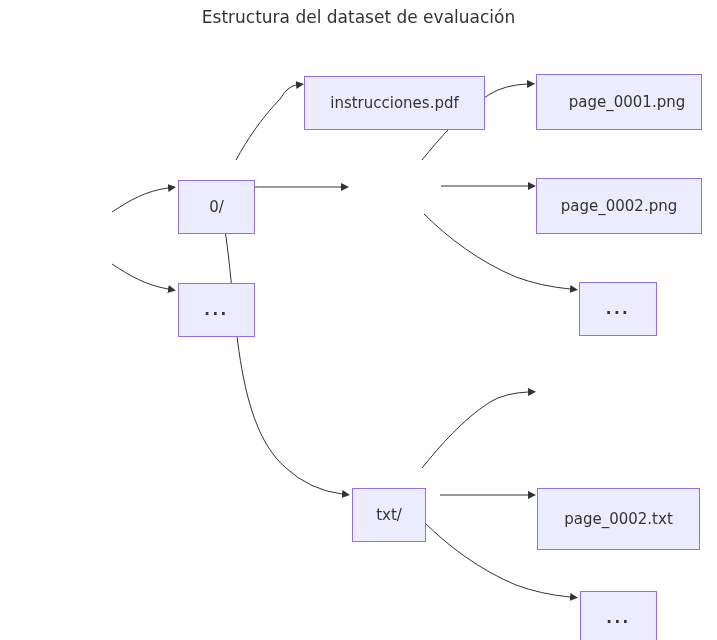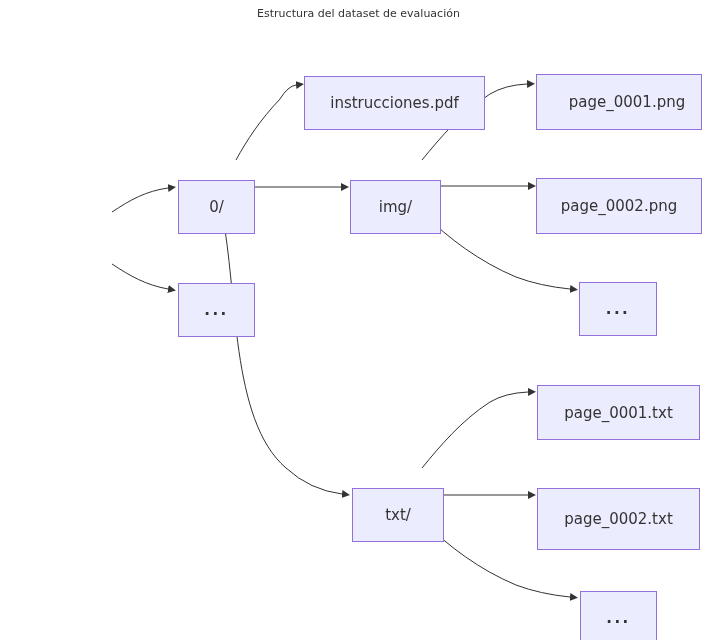--- a/index.html
+++ b/index.html
@@ -14,21 +14,21 @@
     background: var(--background, #ffffff);
     font-family: "DejaVu Sans", "Liberation Sans", sans-serif;
     overflow: hidden;
   }
   .diagram-title {
     position: absolute;
     left: 0;
     right: 0;
     top: 7px;
     text-align: center;
-    font-size: 11px;
+    font-size: 17px;
     color: var(--text-color, #333333);
   }
   .edges {
     position: absolute;
     left: 0;
     top: 0;
   }
   .edge {
     fill: none;
     stroke: var(--edge-color, #333333);
@@ -52,21 +52,21 @@
   }
   .node.dots { letter-spacing: 2.5px; font-weight: bold; }
   .n-dataset { left: 7px;   top: 211px; width: 123px; height: 54px; }
   .n-zero    { left: 178px; top: 160px; width: 77px;  height: 54px; }
   .n-dots1   { left: 178px; top: 263px; width: 77px;  height: 54px; }
   .n-instr   { left: 304px; top: 56px;  width: 181px; height: 54px; }
   .n-img     { left: 350px; top: 160px; width: 91px;  height: 54px; }
   .n-png1    { left: 536px; top: 54px;  width: 166px; height: 56px; padding-left: 16px; }
   .n-png2    { left: 536px; top: 158px; width: 166px; height: 56px; }
   .n-dots2   { left: 579px; top: 262px; width: 78px;  height: 54px; }
-  .n-txt     { left: 352px; top: 468px; width: 92px;  height: 54px; }
+  .n-txt     { left: 352px; top: 468px; width: 74px;  height: 54px; }
   .n-txt1    { left: 537px; top: 365px; width: 163px; height: 55px; }
   .n-txt2    { left: 537px; top: 468px; width: 163px; height: 62px; text-align: center; }
   .n-dots3   { left: 580px; top: 571px; width: 77px;  height: 54px; }
 </style>
 </head>
 <body>
 
 <div class="canvas">
 
   <div class="diagram-title">Estructura del dataset de evaluación</div>
@@ -86,22 +86,20 @@
     <path class="edge" d="M 441 186 L 528 186" marker-end="url(#arrowhead)"></path>
     <path class="edge" d="M 424 214 C 448 238, 480 262, 516 277 Q 540 286, 570 289" marker-end="url(#arrowhead)"></path>
     <path class="edge" d="M 422 468 C 440 446, 462 420, 490 402 Q 505 393, 528 392" marker-end="url(#arrowhead)"></path>
     <path class="edge" d="M 440 495 L 528 495" marker-end="url(#arrowhead)"></path>
     <path class="edge" d="M 424 522 C 448 546, 480 570, 516 585 Q 540 594, 570 597" marker-end="url(#arrowhead)"></path>
   </svg>
 
   <div class="node n-zero">0/</div>
   <div class="node dots n-dots1">...</div>
   <div class="node n-instr">instrucciones.pdf</div>
-  <div class="node n-img">img/</div>
   <div class="node n-png1">page_0001.png</div>
   <div class="node n-png2">page_0002.png</div>
   <div class="node dots n-dots2">...</div>
   <div class="node n-txt">txt/</div>
-  <div class="node n-txt1">page_0001.txt</div>
   <div class="node n-txt2">page_0002.txt</div>
   <div class="node dots n-dots3">...</div>
 
 </div>
 
 </body></html>

